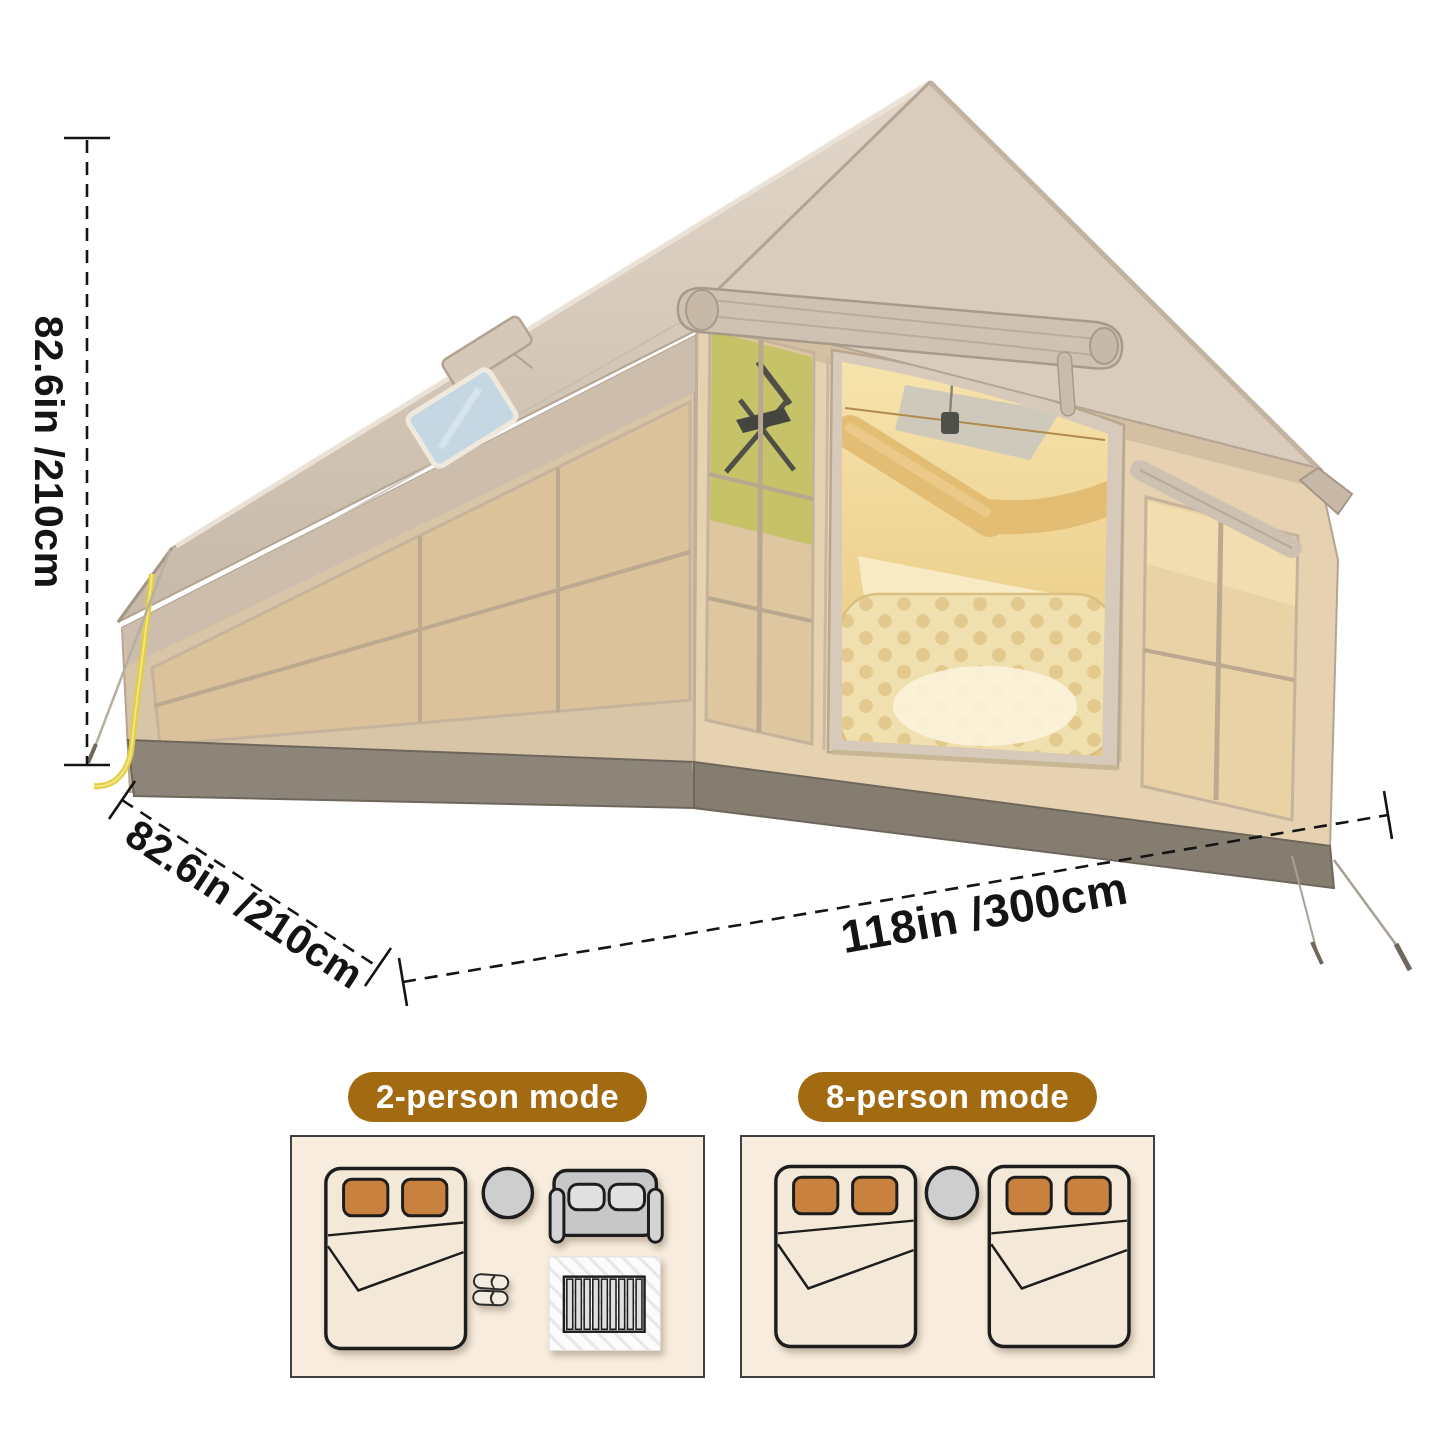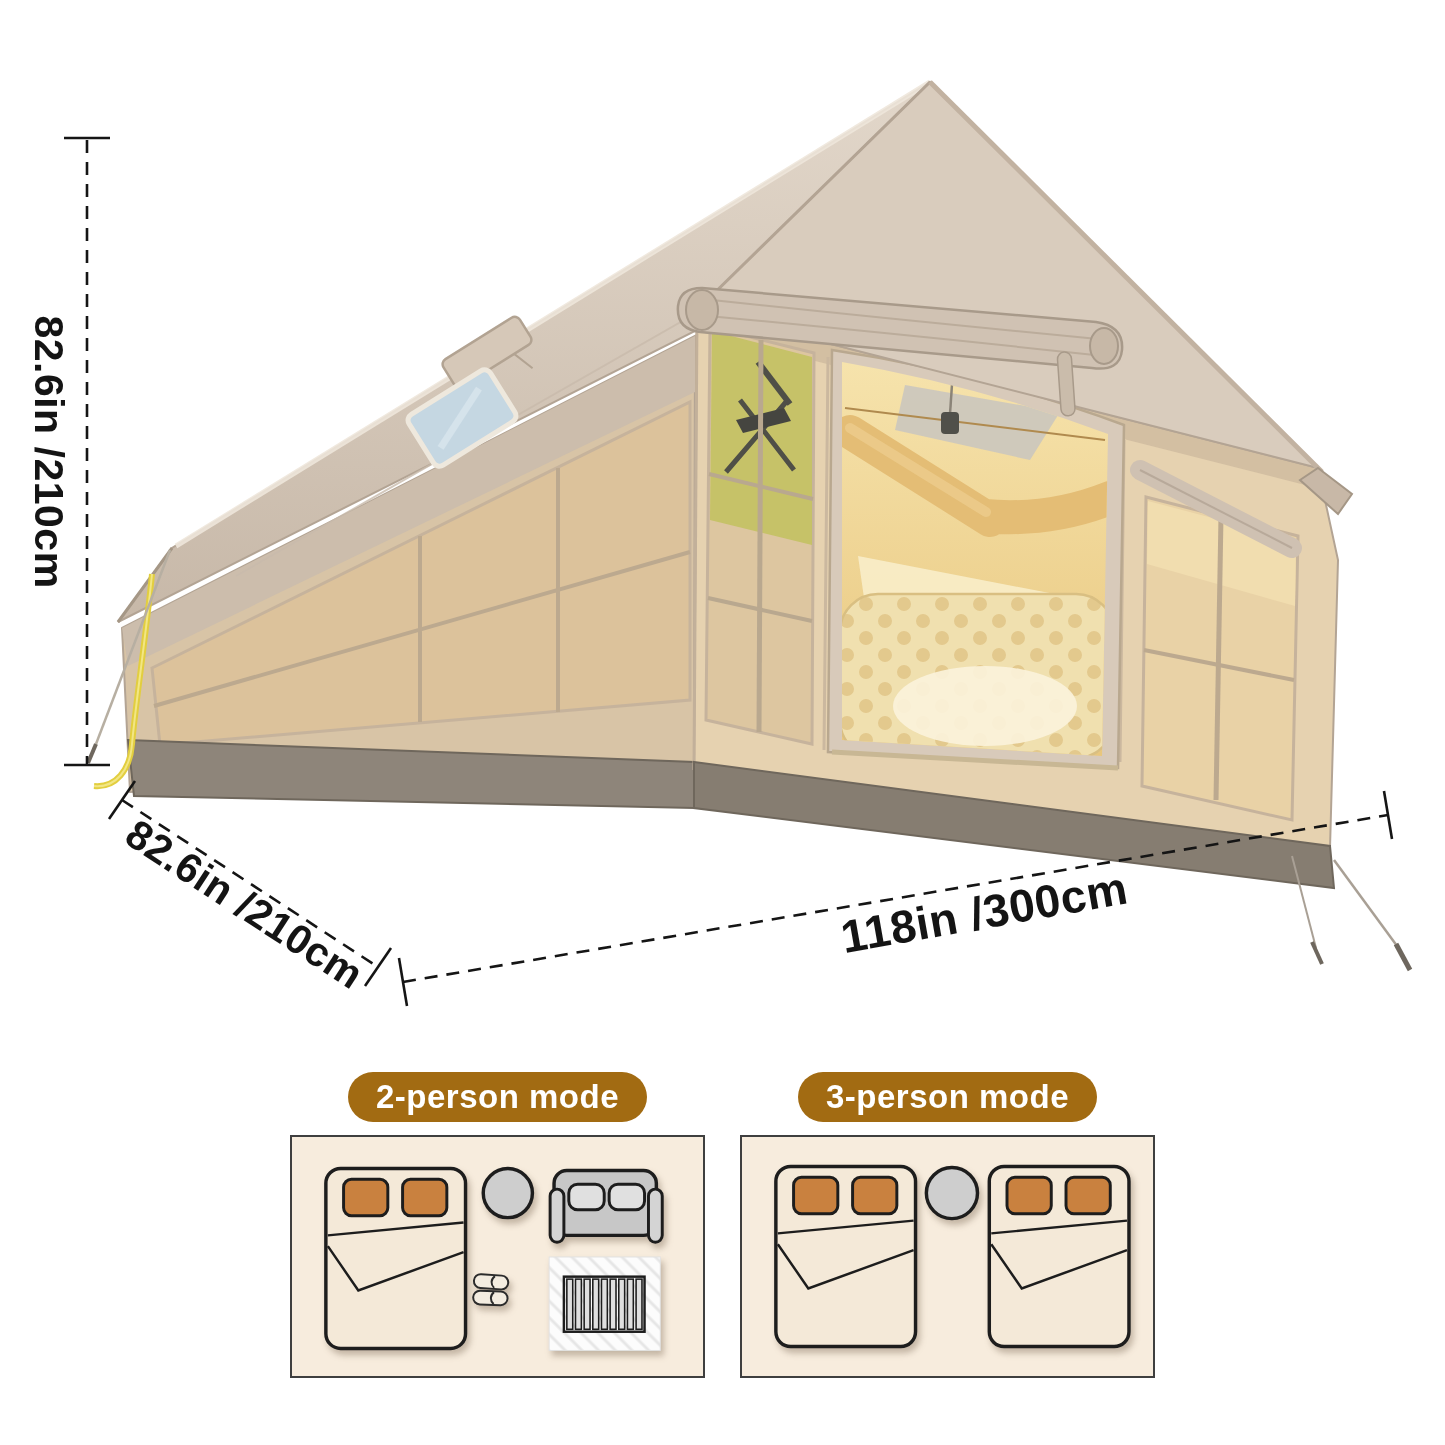--- a/index.html
+++ b/index.html
@@ -247,21 +247,21 @@
               <rect x="330.8" y="144.5" width="6" height="51"></rect>
                 <rect x="339.6" y="144.5" width="6" height="51"></rect>
               <rect x="348.4" y="144.5" width="6" height="51"></rect>
             </g>
           </g>
         </svg>
       </div>
     </section>
 
     <section class="mode">
-      <div class="badge">3-person mode</div>
+      <div class="badge">8-person mode</div>
       <div class="box">
         <svg viewBox="0 0 415 243">
           <g class="furn">
               <use href="#bed" x="33" y="30"></use>
             </g>
           <g class="furn">
               <circle class="tbl" cx="212" cy="57" r="26"></circle>
             </g>
           <g class="furn">
               <use href="#bed" x="250" y="30"></use>

